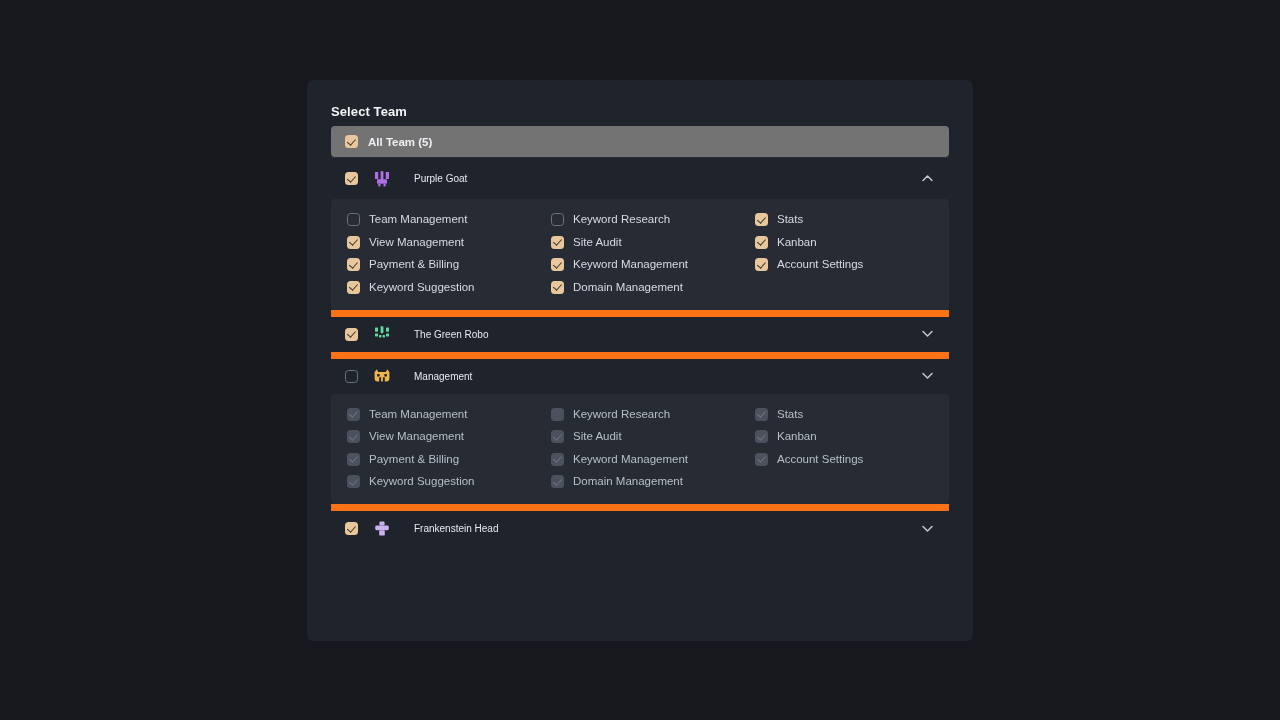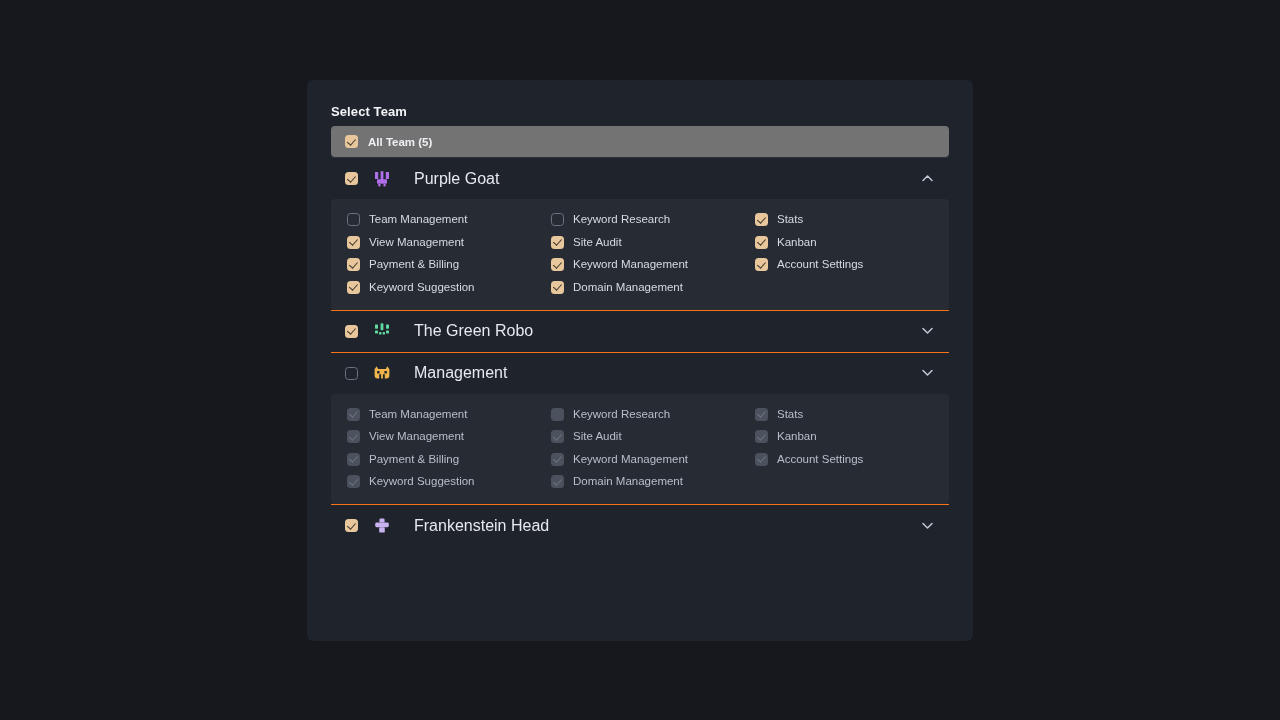--- a/index.html
+++ b/index.html
@@ -98,35 +98,35 @@
     font-weight: bold;
     color: #eef0f4;
   }
 
   
   .team-row {
     display: flex;
     align-items: center;
     height: 42px;
     padding: 0 14px;
-    border-top: 1px solid #f97316;
+    border-top: 7px solid #f97316;
     position: relative;
   }
   .team-row.first { border-top: 1px solid #2b313b; }
   .team-cb-wrap { display: flex; align-items: center; }
   .team-logo {
     width: 20px;
     height: 20px;
     margin-left: 14px;
     display: flex;
     align-items: center;
     justify-content: center;
   }
   .team-name {
-    font-size: 16px;
+    font-size: 10px;
     color: #e6e9ee;
     margin-left: 22px;
   }
   .chev {
     position: absolute;
     right: 16px;
     top: 50%;
     transform: translateY(-50%);
     width: 11px;
     height: 11px;

